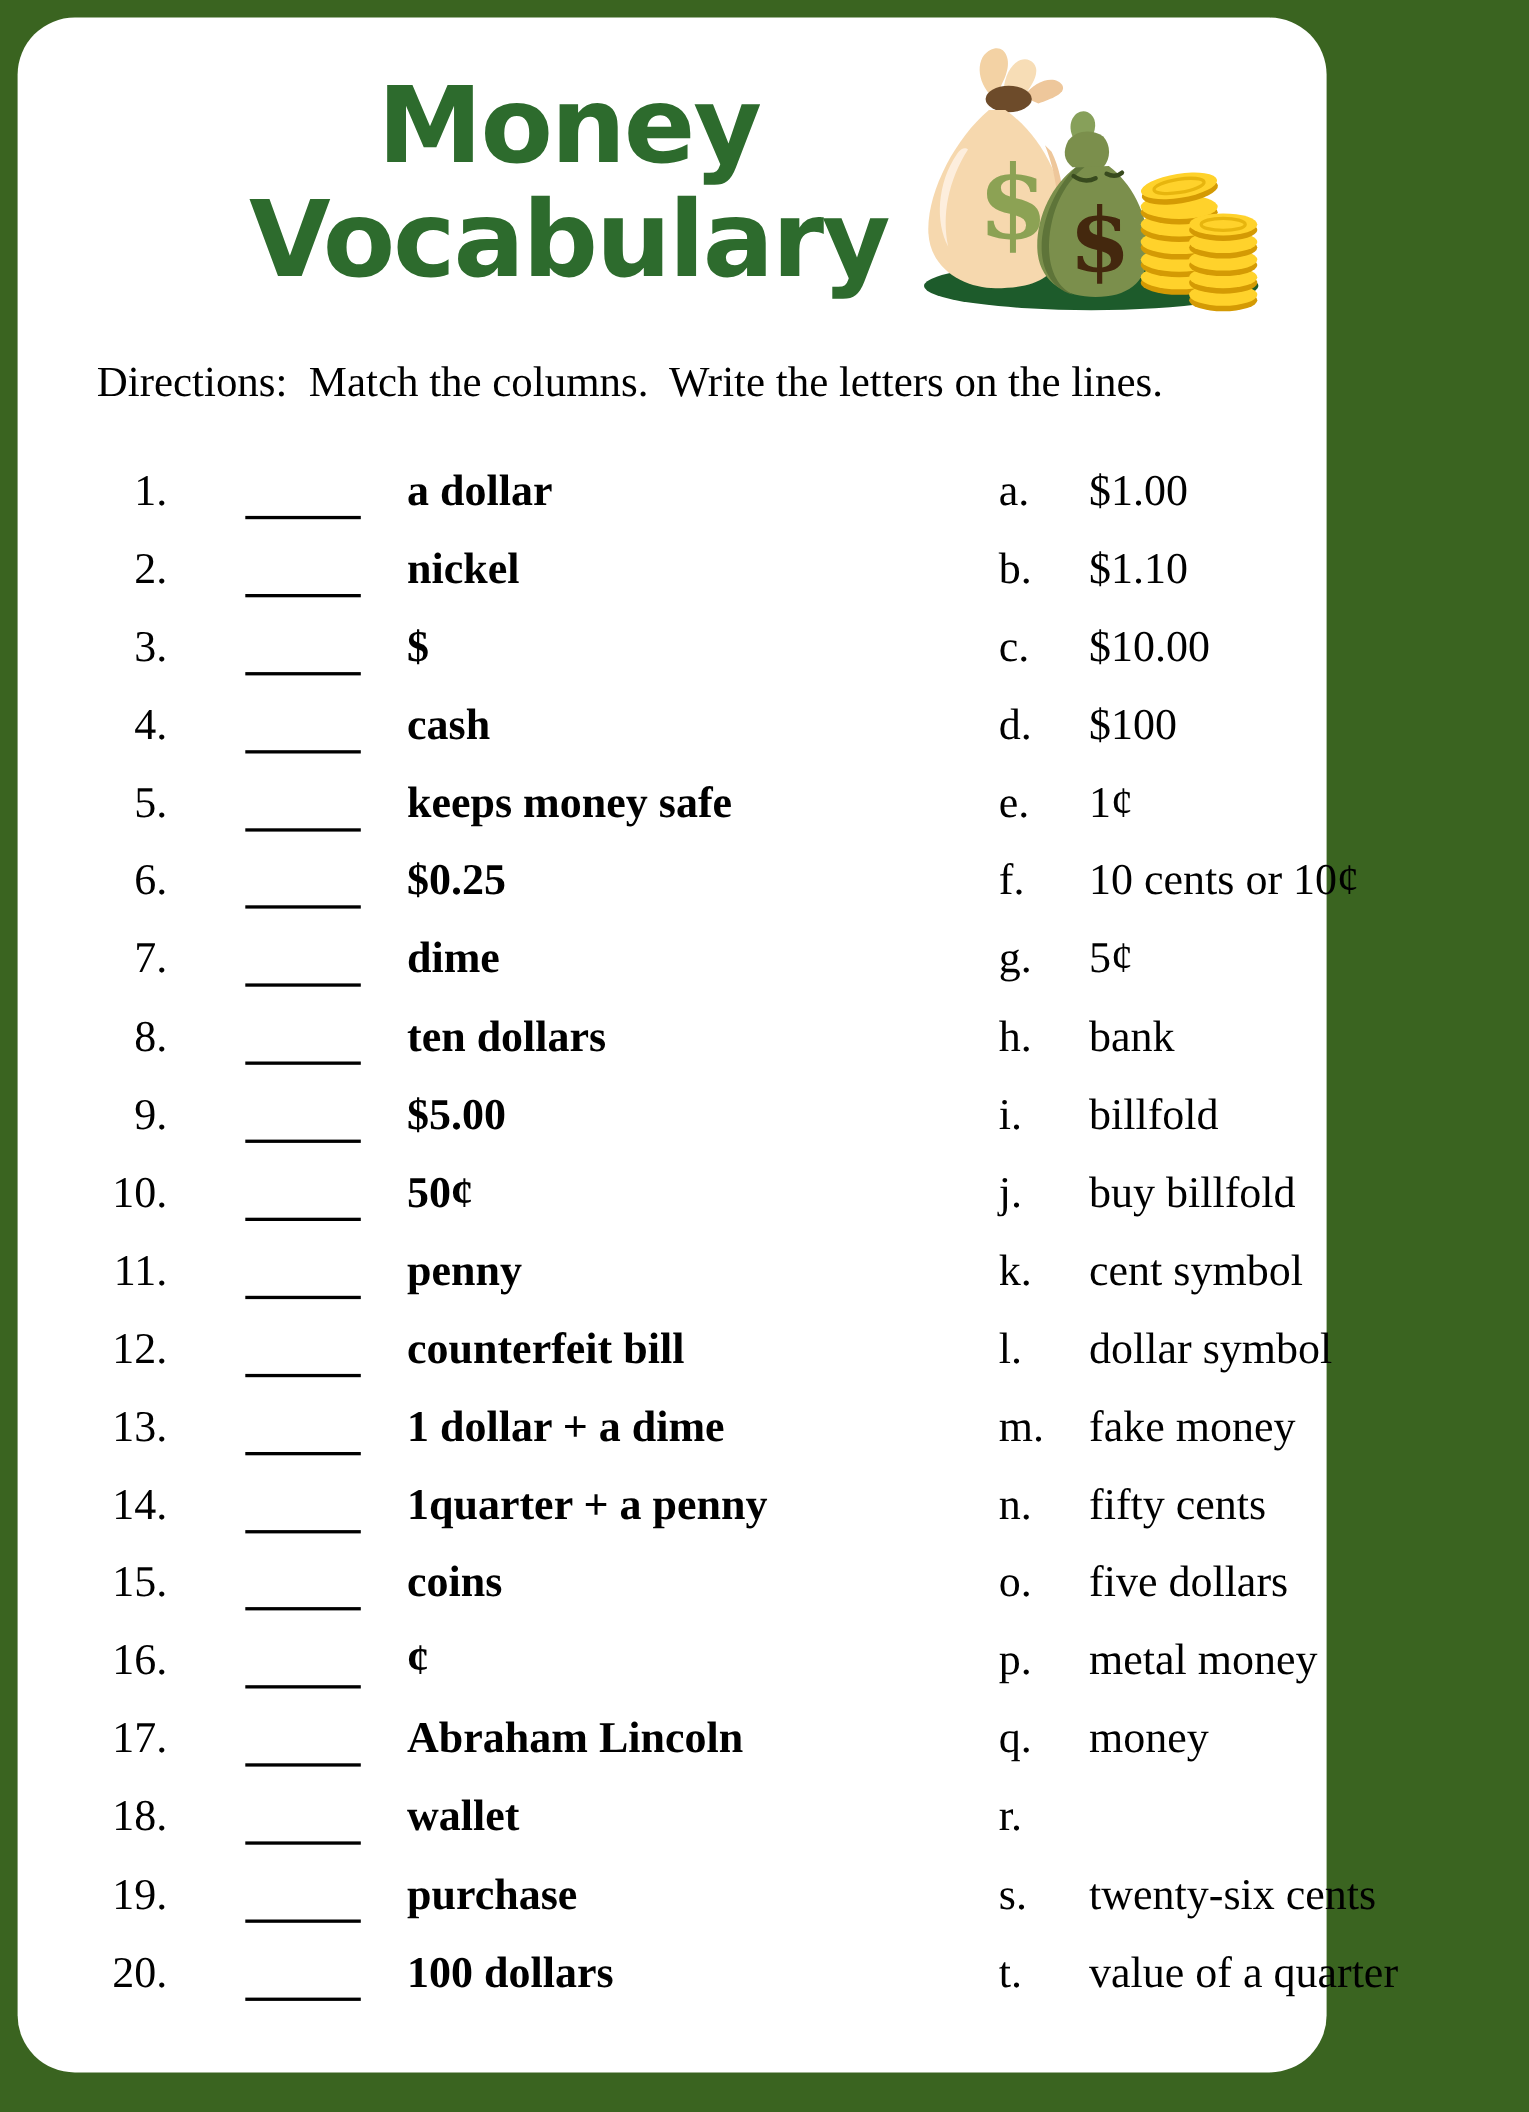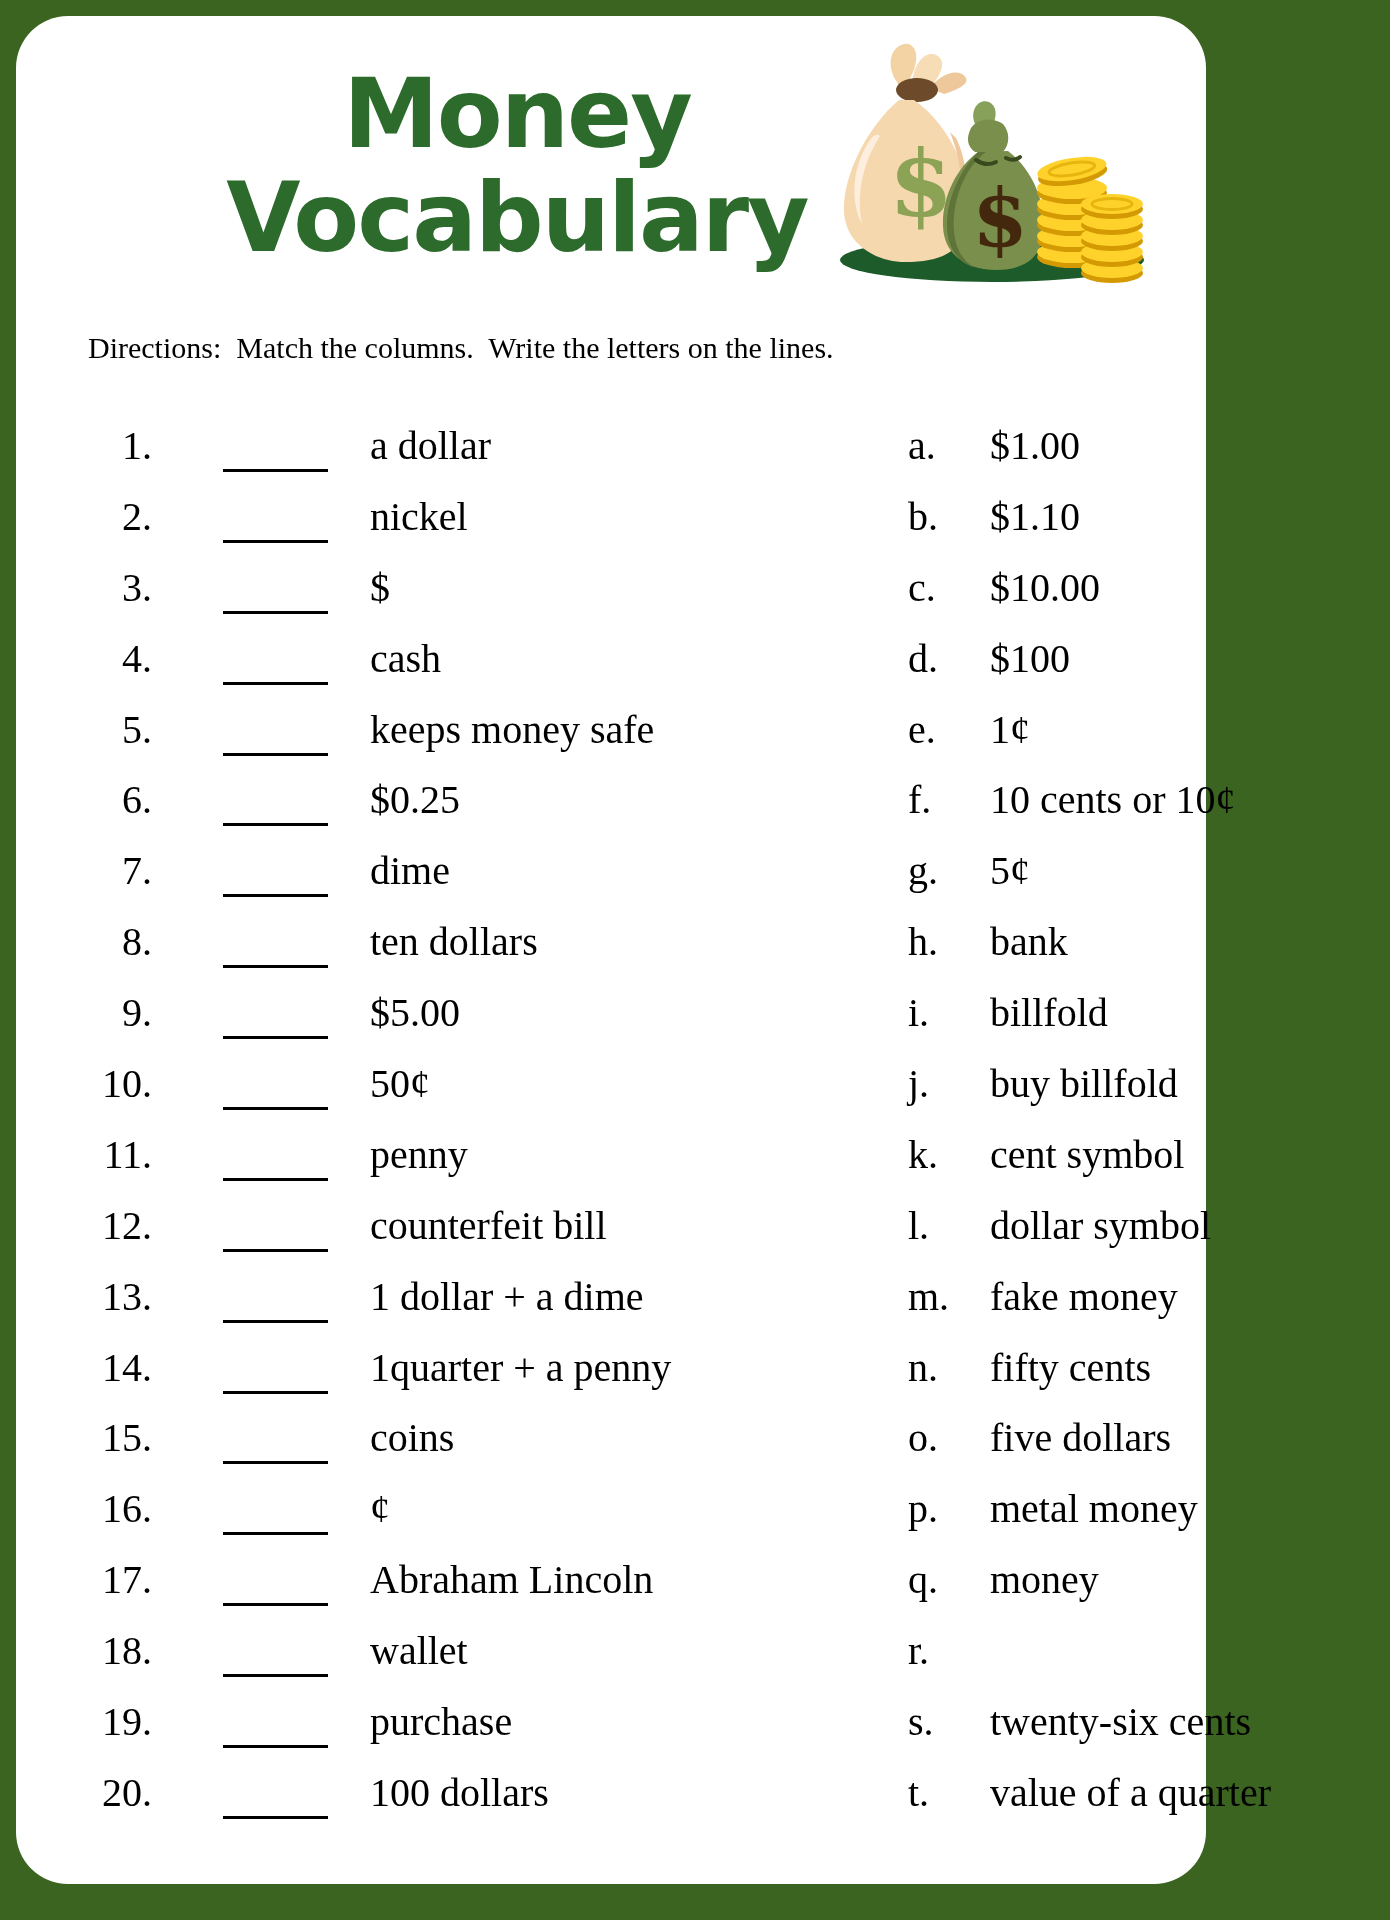--- a/index.html
+++ b/index.html
@@ -24,37 +24,37 @@
     font-size:96px;line-height:104px;
     letter-spacing:-2px;
     color:#2d6b2d;
   }
   .art{
     position:absolute;left:822px;top:24px;
     width:312px;height:244px;
   }
   .directions{
     position:absolute;left:72px;top:308px;
-    font-size:30px;line-height:47px;
+    font-size:39px;line-height:47px;
     color:#000;
     white-space:pre-wrap;
   }
   .rows{
     position:absolute;left:0;top:405px;width:100%;
   }
   .row{
     position:relative;height:70.9px;
     font-size:40px;line-height:50px;color:#000;
   }
   .num{position:absolute;left:20px;width:116px;text-align:right;}
   .blank{
     position:absolute;left:207px;top:48px;width:105px;height:0;
     border-bottom:3px solid #000;
   }
-  .term{position:absolute;left:354px;white-space:nowrap;}
+  .term{position:absolute;left:354px;white-space:nowrap;font-weight:bold;}
   .letter{position:absolute;left:892px;}
   .def{position:absolute;left:974px;white-space:nowrap;}
 </style>
 </head>
 <body>
 
 <div class="card">
 
   <div class="title">
     <div>Money</div>

